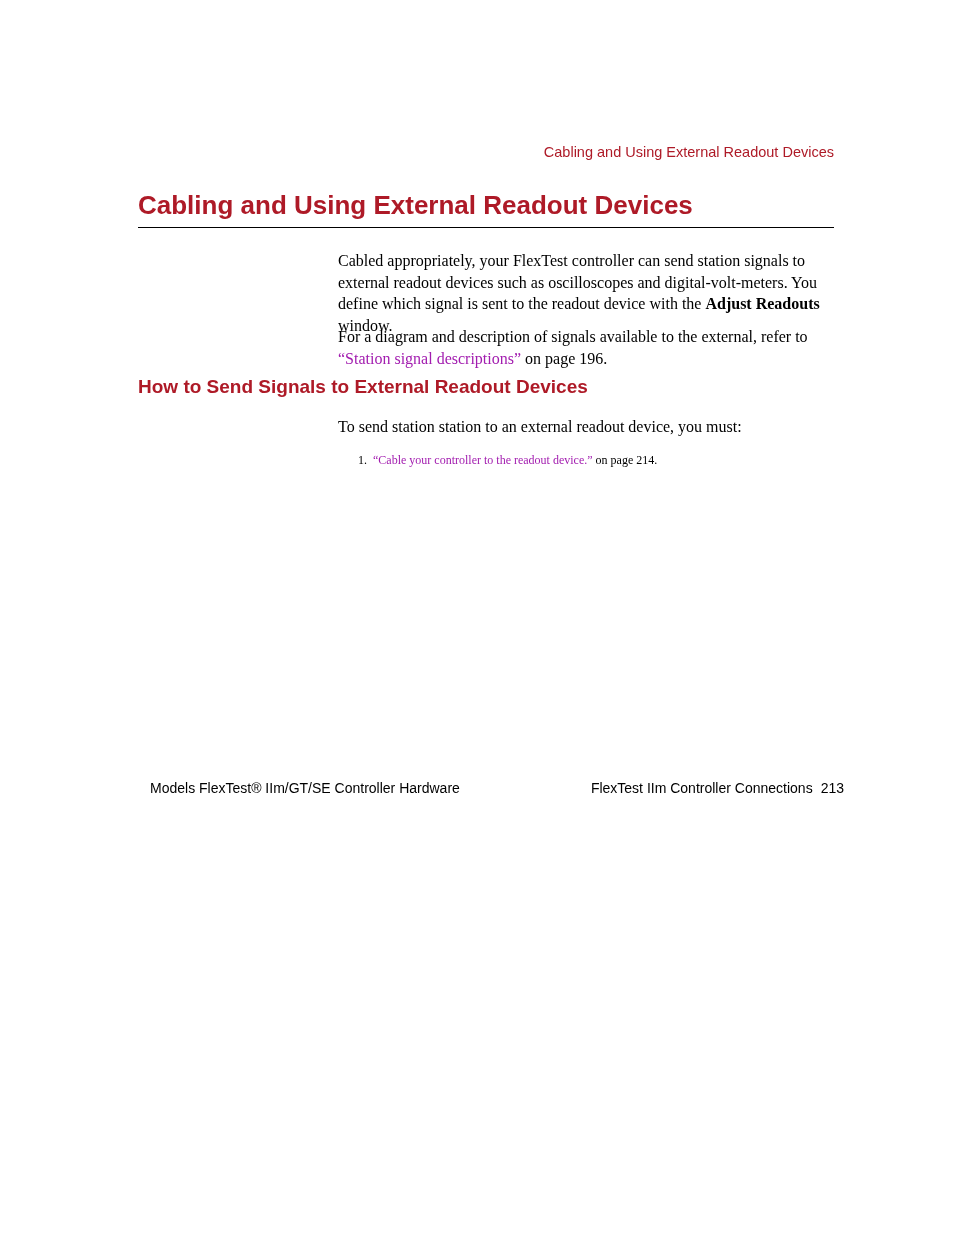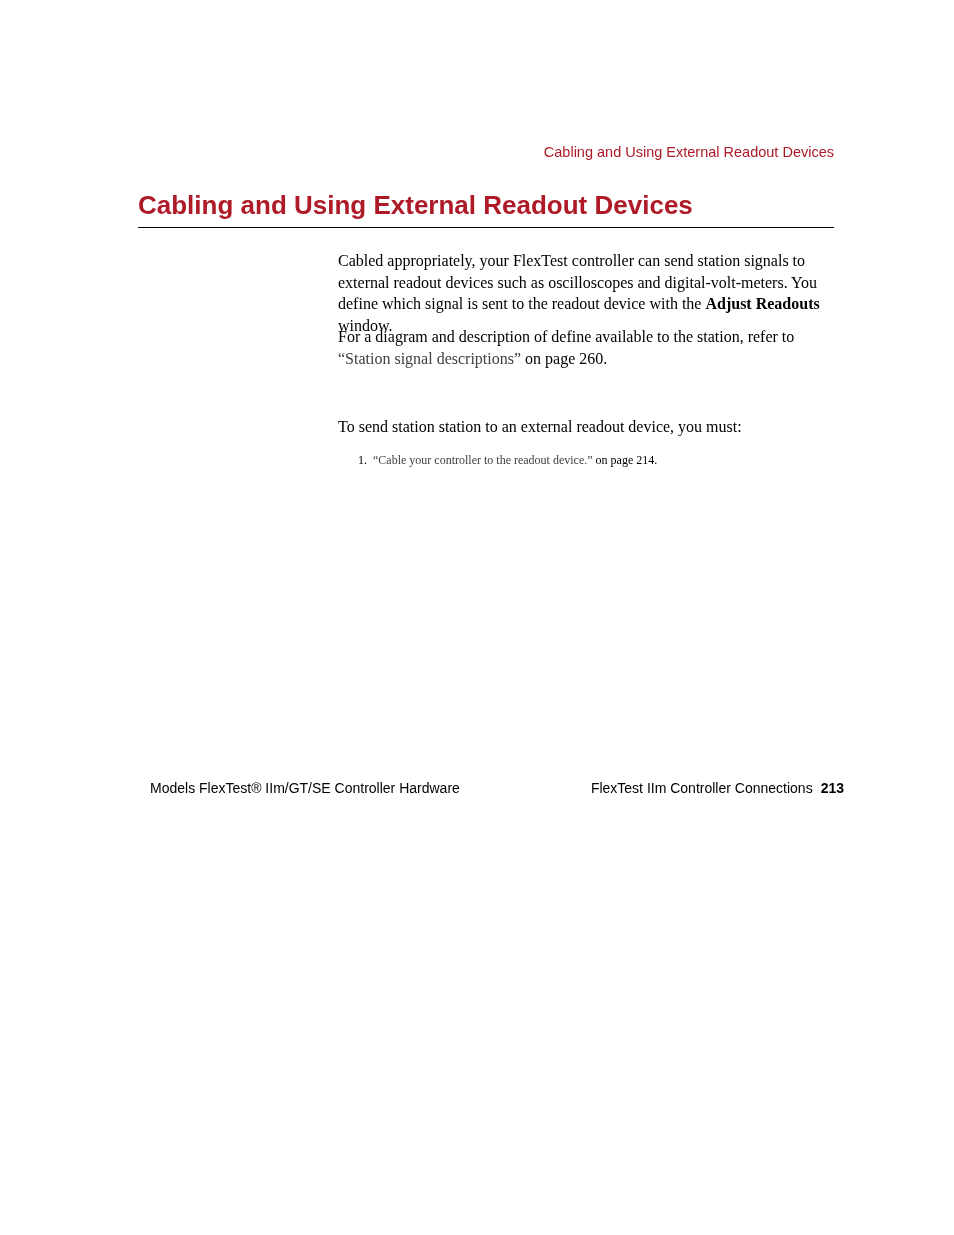--- a/index.html
+++ b/index.html
@@ -62,53 +62,54 @@
     top: 450px;
     left: 358px;
     right: 120px;
     font-size: 12px;
     line-height: 1.7;
   }
   .list-item {
     margin-bottom: 4px;
   }
   .link {
-    color: #404040;
+    color: #a21caf;
   }
   .bold { font-weight: bold; }
   .footer {
     position: absolute;
     bottom: 165px;
     left: 138px;
     right: 110px;
     font-family: Arial, Helvetica, sans-serif;
     font-size: 14px;
     color: #000;
   }
   .footer-left { position: absolute; left: 12px; }
   .footer-right { position: absolute; right: 0; }
-  .footer-right .pgnum { font-weight: bold; margin-left: 8px; }
+  .footer-right .pgnum { font-weight: normal; margin-left: 8px; }
 </style>
 </head>
 <body>
 
 <div class="page">
 
   <div class="running-header">Cabling and Using External Readout Devices</div>
 
   <div class="main-heading">Cabling and Using External Readout Devices</div>
 
   <div class="body-col para1">
     <span>Cabled appropriately, your FlexTest controller can send station signals to external readout devices such as oscilloscopes and digital-volt-meters. You define which signal is sent to the readout device with the </span><span class="bold">Adjust Readouts</span><span> window.</span>
   </div>
 
   <div class="body-col para2">
-    <span>For a diagram and description of define available to the station, refer to </span><span class="link">“Station signal descriptions”</span><span> on page 260.</span>
+    <span>For a diagram and description of signals available to the external, refer to </span><span class="link">“Station signal descriptions”</span><span> on page 196.</span>
   </div>
 
+  <div class="sub-heading">How to Send Signals to External Readout Devices</div>
 
   <div class="body-col para3">To send station station to an external readout device, you must:</div>
 
   <div class="list">
     <div class="list-item">
       <span>1.</span>&nbsp;&nbsp;<span class="link">“Cable your controller to the readout device.”</span><span> on page 214.</span>
     </div>
   </div>
 
   <div class="footer">

